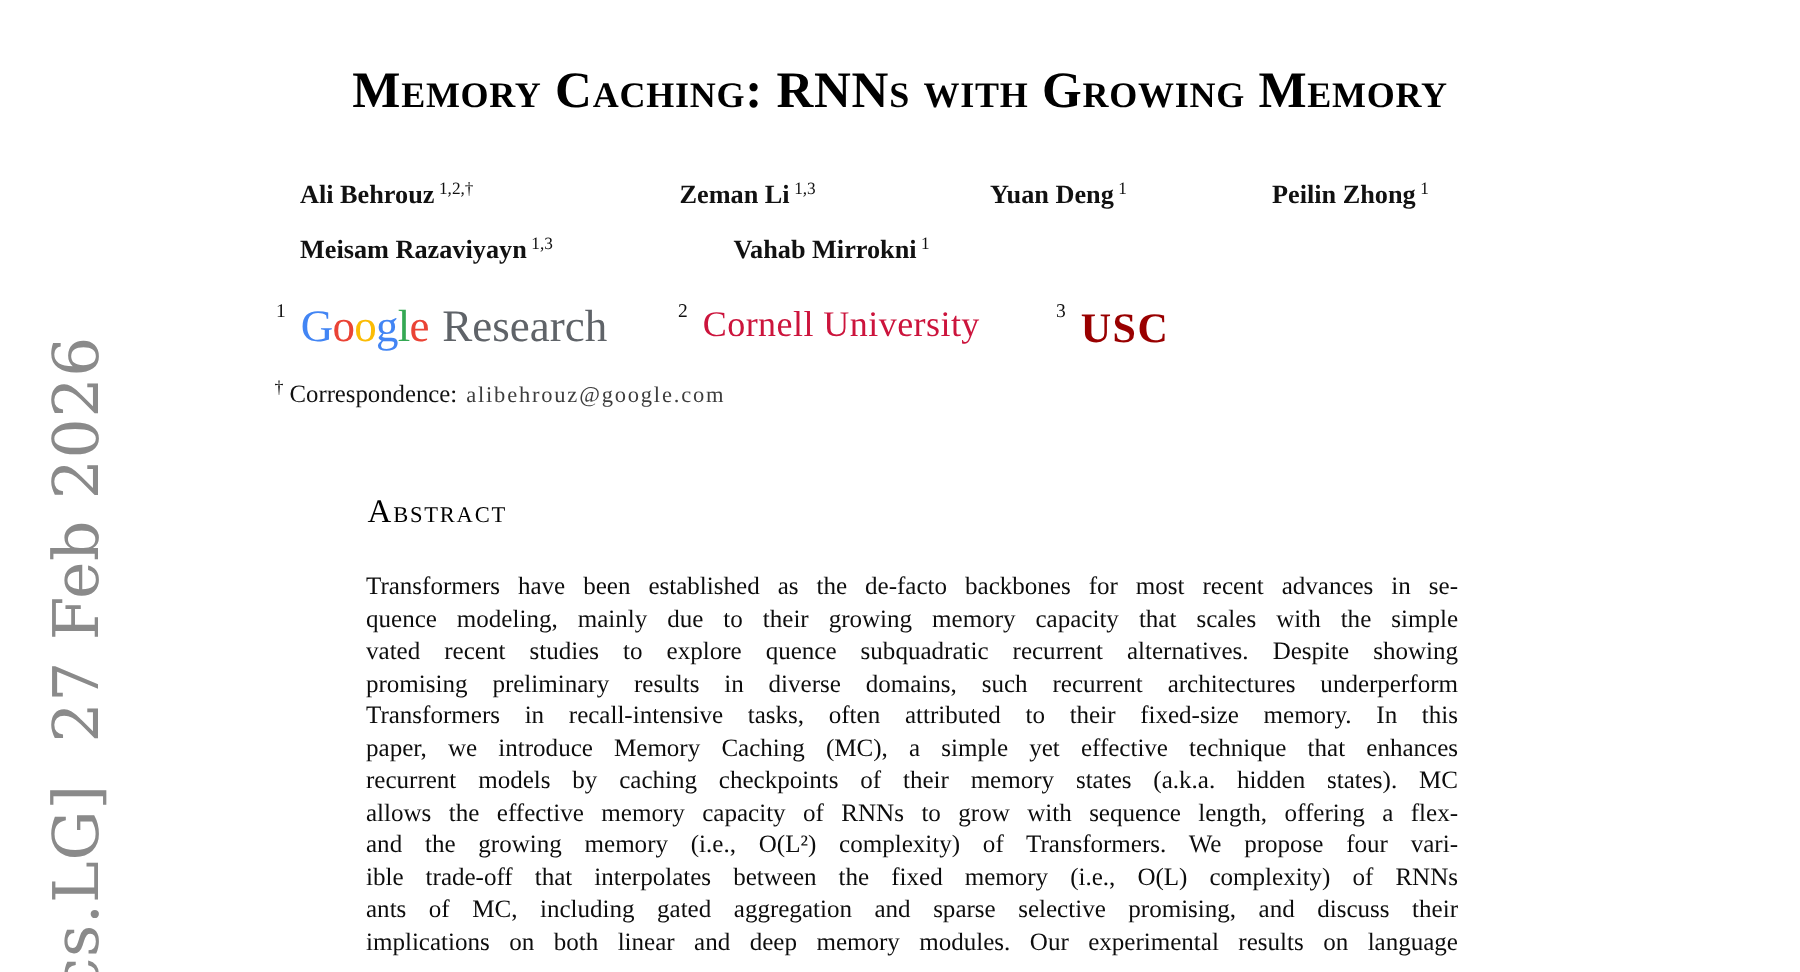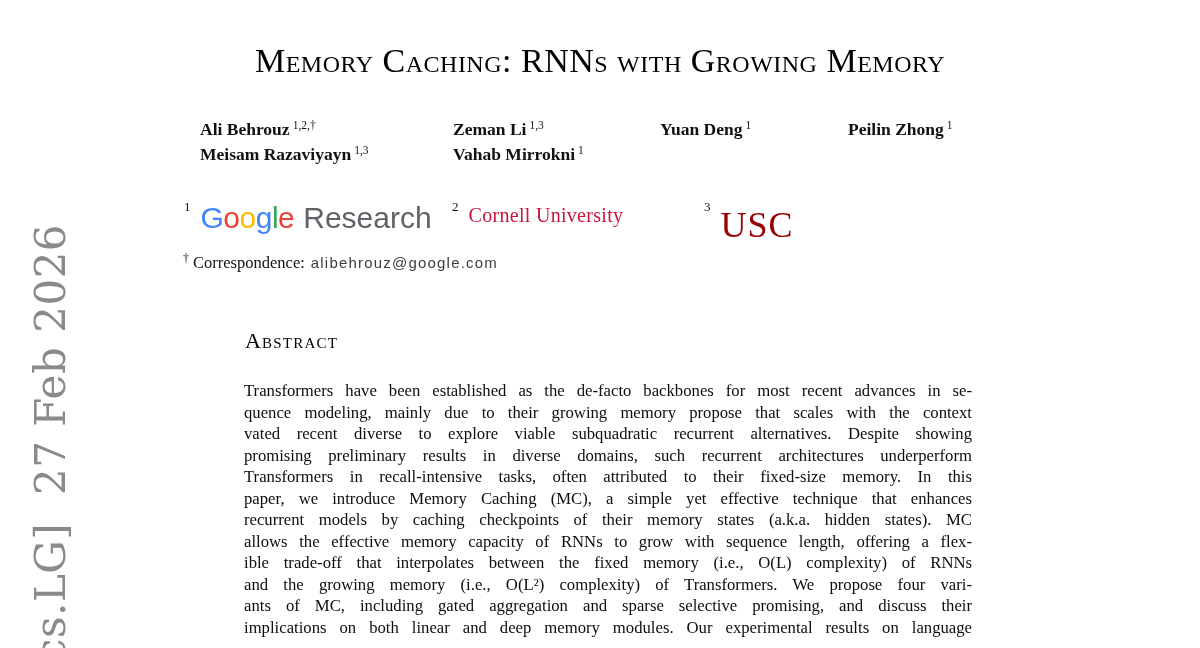--- a/index.html
+++ b/index.html
@@ -40,51 +40,51 @@
   
   .author-row{
     position:absolute;
     left:188px;
     display:grid;
     grid-template-columns:253px 207px 188px auto;
     align-items:baseline;
     margin-left:12px;
   }
   .author-row.row1{top:119px;}
-  .author-row.row2{top:144px;}
+  .author-row.row2{top:156px;gap:36px;}
   .author{white-space:nowrap;}
   .author .name{font-weight:bold;font-size:17.5px;}
   .author .sup{font-size:11.5px;vertical-align:6px;margin-left:3px;font-weight:normal;}
 
   
   .affil{position:absolute;display:flex;align-items:flex-start;white-space:nowrap;}
   .affil .marker{font-size:13px;margin-right:10px;margin-top:1px;}
   .affil-google{left:184px;top:198px;}
   .affil-cornell{left:452px;top:198px;}
   .affil-usc{left:704px;top:198px;}
 
   .google-logo{
-    font-family:Liberation Sans, sans-serif;
+    font-family:Liberation Serif, serif;
     font-size:30px;font-weight:500;
     margin-top:3px;letter-spacing:-0.5px;
   }
   .google-logo .research{color:#5F6368;font-weight:400;margin-left:9px;letter-spacing:0;}
 
   .cornell-logo{
-    font-size:20px;color:#CC143C;margin-top:6px;letter-spacing:0.3px;
+    font-size:24px;color:#CC143C;margin-top:6px;letter-spacing:0.3px;
   }
   .usc-logo{
-    font-size:36px;color:#990000;font-weight:normal;margin-top:6px;letter-spacing:1px;text-align:center;
+    font-size:28px;color:#990000;font-weight:bold;margin-top:6px;letter-spacing:1px;text-align:center;
   }
 
   
   .correspondence{position:absolute;left:183px;top:251px;font-size:16.5px;white-space:nowrap;}
   .correspondence .dagger{font-size:12px;vertical-align:6px;margin-right:4px;}
   .correspondence .email{
-    font-family:Liberation Sans, sans-serif;
+    font-family:Liberation Serif, serif;
     font-size:15px;letter-spacing:1.2px;color:#3d3d3d;margin-left:6px;
   }
 
   
   .abstract-heading{
     position:absolute;left:245px;top:328px;width:727px;
     text-align:left;
     font-variant:small-caps;
     font-size:22px;letter-spacing:1.2px;color:#000;
   }
@@ -100,21 +100,21 @@
     color:#0d0d0d;
   }
 </style>
 </head>
 <body>
 
 <div class="page">
 
   <div class="arxiv-banner">cs.LG]  27 Feb 2026</div>
 
-  <h1 class="paper-title" style="margin:0;font-weight:normal;">Memory Caching: RNNs with Growing Memory</h1>
+  <h1 class="paper-title" style="margin:0;font-weight:bold;">Memory Caching: RNNs with Growing Memory</h1>
 
   <div class="author-row row1">
 
       <span class="author"><span class="name">Ali Behrouz</span><span class="sup">1,2,†</span></span>
 
       <span class="author"><span class="name">Zeman Li</span><span class="sup">1,3</span></span>
 
       <span class="author"><span class="name">Yuan Deng</span><span class="sup">1</span></span>
 
       <span class="author"><span class="name">Peilin Zhong</span><span class="sup">1</span></span>
@@ -147,37 +147,37 @@
   <div class="correspondence">
     <span class="dagger">†</span><span>Correspondence:</span><span class="email">alibehrouz@google.com</span>
   </div>
 
   <div class="abstract-heading">Abstract</div>
 
   <div class="abstract-body">
 
       <div class="abs-line">Transformers have been established as the de-facto backbones for most recent advances in se-</div>
 
-      <div class="abs-line">quence modeling, mainly due to their growing memory propose that scales with the context</div>
+      <div class="abs-line">quence modeling, mainly due to their growing memory capacity that scales with the simple</div>
 
 
-      <div class="abs-line">vated recent diverse to explore viable subquadratic recurrent alternatives.  Despite showing</div>
+      <div class="abs-line">vated recent studies to explore quence subquadratic recurrent alternatives.  Despite showing</div>
 
       <div class="abs-line">promising preliminary results in diverse domains, such recurrent architectures underperform</div>
 
       <div class="abs-line">Transformers in recall-intensive tasks, often attributed to their fixed-size memory.  In this</div>
 
       <div class="abs-line">paper, we introduce Memory Caching (MC), a simple yet effective technique that enhances</div>
 
       <div class="abs-line">recurrent models by caching checkpoints of their memory states (a.k.a. hidden states).  MC</div>
 
       <div class="abs-line">allows the effective memory capacity of RNNs to grow with sequence length, offering a flex-</div>
 
+      <div class="abs-line">and the growing memory (i.e., O(L²) complexity) of Transformers.  We propose four vari-</div>
+
       <div class="abs-line">ible trade-off that interpolates between the fixed memory (i.e., O(L) complexity) of RNNs</div>
-
-      <div class="abs-line">and the growing memory (i.e., O(L²) complexity) of Transformers.  We propose four vari-</div>
 
       <div class="abs-line">ants of MC, including gated aggregation and sparse selective promising, and discuss their</div>
 
       <div class="abs-line">implications on both linear and deep memory modules. Our experimental results on language</div>
     </div>
 
 </div>
 
 </body></html>

